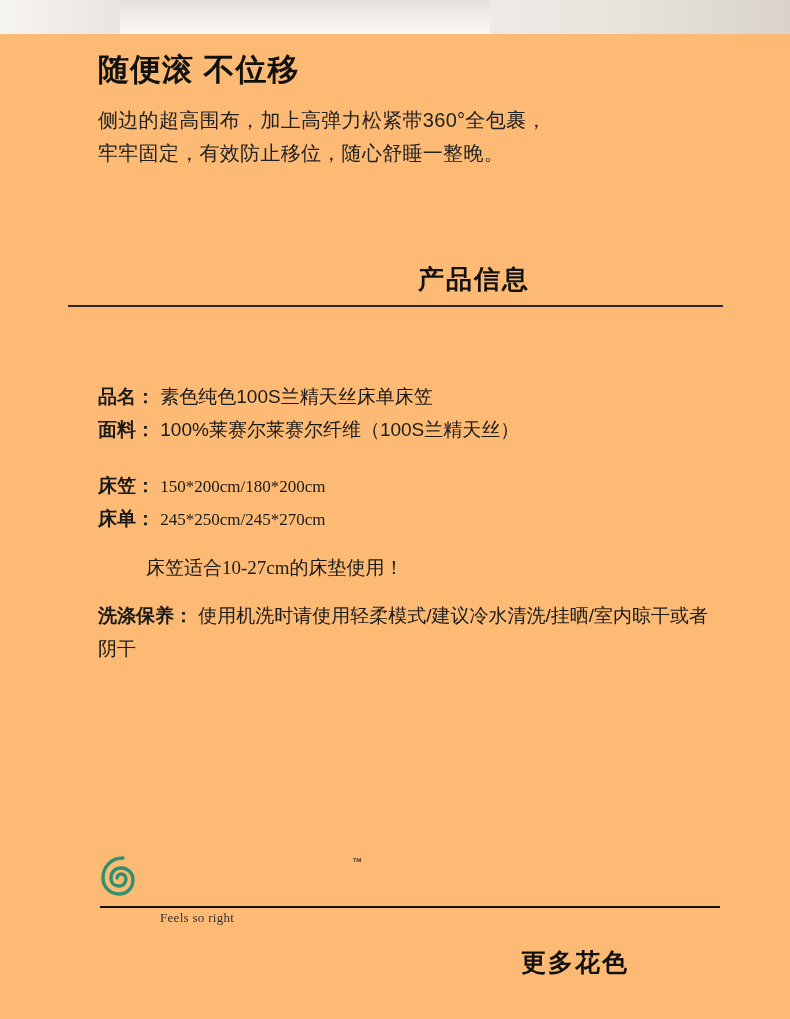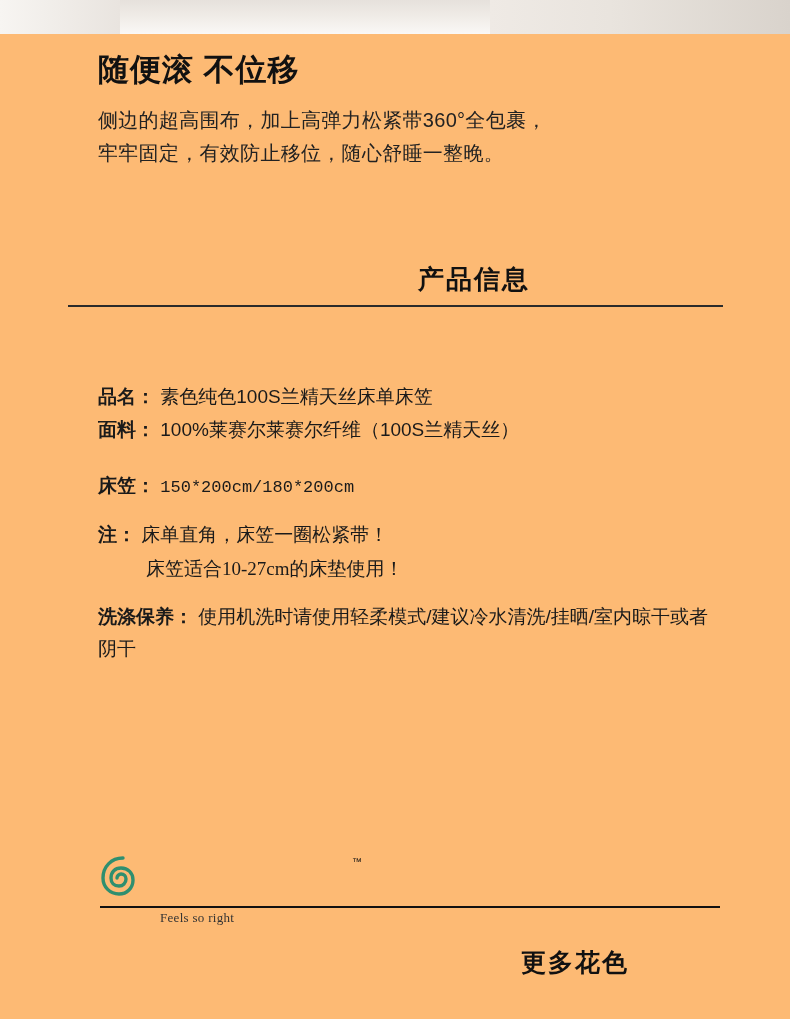--- a/index.html
+++ b/index.html
@@ -108,21 +108,21 @@
   }
   .specs .row {
     white-space: nowrap;
   }
   .specs .lbl {
     font-weight: bold;
     text-align: center;
   }
   .specs .val-small {
     font-size: 17px;
-    font-family: Liberation Mono, monospace;
+    font-family: Liberation Serif, serif;
   }
   .gap-lg { height: 22px; }
   .gap-md { height: 16px; }
   .indent {
     padding-left: 48px;
     font-family: Liberation Serif, serif;
   }
   .wrap-row {
     white-space: normal;
     line-height: 1.7;
@@ -232,27 +232,27 @@
       <span class="lbl">面料：</span>
       <span>100%莱赛尔莱赛尔纤维（100S兰精天丝）</span>
     </div>
 
     <div class="gap-lg"></div>
 
     <div class="row">
       <span class="lbl">床笠：</span>
       <span class="val-small">150*200cm/180*200cm</span>
     </div>
+    <div class="row">
+      <span class="lbl">床单：</span>
+      <span class="val-small">245*250cm/245*270cm</span>
+    </div>
 
     <div class="gap-md"></div>
 
-    <div class="row">
-      <span class="lbl">注：</span>
-      <span>床单直角，床笠一圈松紧带！</span>
-    </div>
     <div class="row indent">
       <span>床笠适合10-27cm的床垫使用！</span>
     </div>
 
     <div class="gap-md"></div>
 
     <div class="wrap-row">
       <span class="lbl">洗涤保养：</span>
       <span>使用机洗时请使用轻柔模式/建议冷水清洗/挂晒/室内晾干或者阴干</span>
     </div>

